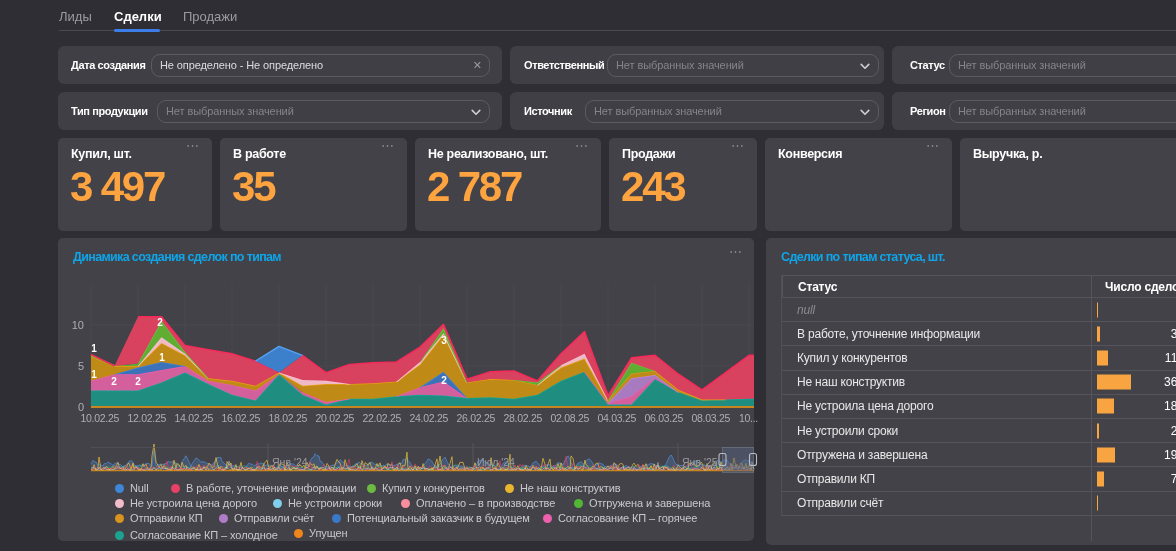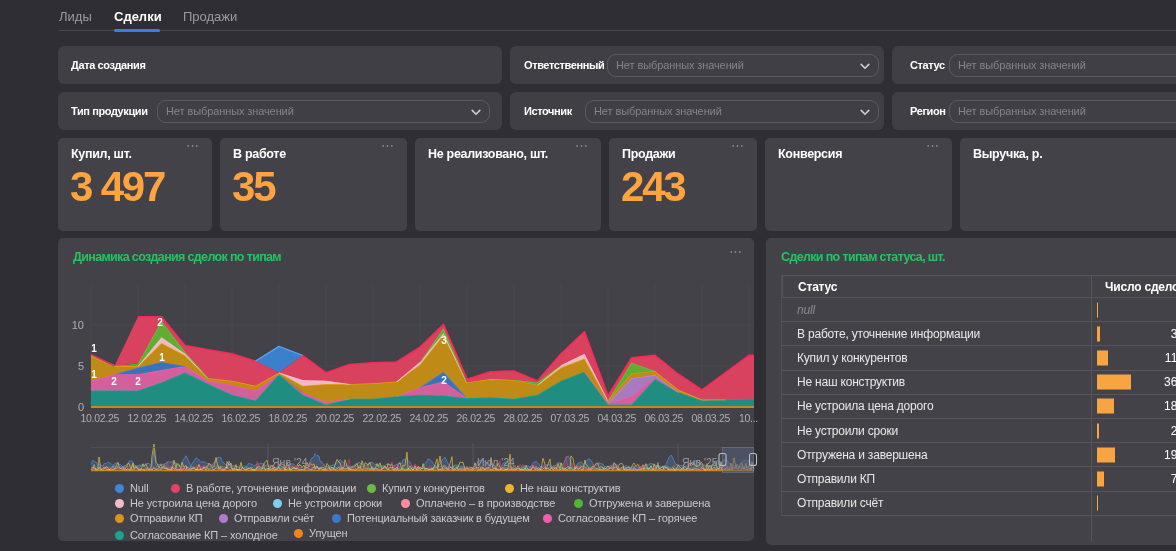--- a/index.html
+++ b/index.html
@@ -23,21 +23,21 @@
 .chev { position:absolute; top:8px; }
 
 
 .card { position:absolute; background:#434249; border-radius:5px; }
 .ktitle { position:absolute; left:13px; top:9px; font-size:12.5px; font-weight:bold; letter-spacing:-0.3px; color:#fff; white-space:nowrap; }
 .kval { position:absolute; left:12px; top:25px; font-size:42px; font-weight:bold; color:#fda33f; white-space:nowrap; letter-spacing:-2.2px; }
 .dots { position:absolute; right:13px; top:0px; font-size:13px; color:#98989e; }
 
 
 .panel { position:absolute; background:#434249; border-radius:5px; }
-.ptitle { position:absolute; left:15px; top:12px; font-size:12.5px; font-weight:bold; letter-spacing:-0.65px; color:#22c55e; }
+.ptitle { position:absolute; left:15px; top:12px; font-size:12.5px; font-weight:bold; letter-spacing:-0.65px; color:#0ea5e9; }
 
 
 .xlab { position:absolute; top:174px; width:56px; text-align:right; font-size:10.5px; letter-spacing:-0.3px; color:#aeaeb4; }
 .ylab { position:absolute; width:26px; text-align:right; font-size:11px; color:#aeaeb4; }
 .lgi { position:absolute; font-size:11px; letter-spacing:-0.1px; color:#c9c9cd; white-space:nowrap; }
 .ldot { display:inline-block; width:9px; height:9px; border-radius:50%; margin-right:6px; vertical-align:-1px; }
 .dl { font:bold 10px "Liberation Sans",sans-serif; fill:#fff; text-anchor:middle; }
 #tbl { position:absolute; left:15px; top:37px; width:410px; border-left:1px solid #504f55; border-right:1px solid #504f55; }
 .trow { position:relative; width:410px; height:24.2px; border-bottom:1px solid #55545a; }
 .trow:first-child { height:23px; }
@@ -51,20 +51,24 @@
 <div id="page">
 
 <div class="tab" style="left:15px">Лиды</div>
 <div class="tab active" style="left:70px">Сделки</div>
 <div class="tab" style="left:139px">Продажи</div>
 <div id="tabline"></div>
 <div id="tabsel"></div>
 
 <div class="fpanel" style="left:14px;top:46px;width:444px">
  <div class="flabel" style="left:13px">Дата создания</div>
+ <div class="ffield" style="left:93px;width:339px">
+        <span class="fval">Не определено - Не определено</span>
+        <div class="xicon" style="right:7px">✕</div>
+      </div>
 </div>
 <div class="fpanel" style="left:466px;top:46px;width:374px">
  <div class="flabel" style="left:14px">Ответственный</div>
  <div class="ffield" style="left:97px;width:272px">
         <span class="fph">Нет выбранных значений</span>
         <svg class="chev" style="right:8px" width="10" height="7" viewBox="0 0 10 7">
           <path d="M1.2 1.4 L5 5.2 L8.8 1.4" fill="none" stroke="#cfcfd3" stroke-width="1.6" stroke-linecap="round" stroke-linejoin="round"></path>
         </svg>
       </div>
 </div>
@@ -110,20 +114,21 @@
  <div class="kval">3 497</div>
  <div class="dots">⋯</div>
 </div>
 <div class="card" style="left:176px;top:138px;width:187px;height:93px">
  <div class="ktitle">В работе</div>
  <div class="kval">35</div>
  <div class="dots">⋯</div>
 </div>
 <div class="card" style="left:371px;top:138px;width:186px;height:93px">
  <div class="ktitle">Не реализовано, шт.</div>
+ <div class="kval">2 787</div>
  <div class="dots">⋯</div>
 </div>
 <div class="card" style="left:565px;top:138px;width:148px;height:93px">
  <div class="ktitle">Продажи</div>
  <div class="kval">243</div>
  <div class="dots">⋯</div>
 </div>
 <div class="card" style="left:721px;top:138px;width:187px;height:93px">
  <div class="ktitle">Конверсия</div>
  <div class="dots">⋯</div>
@@ -142,21 +147,21 @@
  <div class="xlab" style="left:5px">10.02.25</div>
       <div class="xlab" style="left:52px">12.02.25</div>
       <div class="xlab" style="left:99px">14.02.25</div>
       <div class="xlab" style="left:146px">16.02.25</div>
       <div class="xlab" style="left:193px">18.02.25</div>
       <div class="xlab" style="left:240px">20.02.25</div>
       <div class="xlab" style="left:287px">22.02.25</div>
       <div class="xlab" style="left:334px">24.02.25</div>
       <div class="xlab" style="left:381px">26.02.25</div>
       <div class="xlab" style="left:428px">28.02.25</div>
-      <div class="xlab" style="left:475px">07.03.25</div>
+      <div class="xlab" style="left:475px">02.08.25</div>
       <div class="xlab" style="left:522px">04.03.25</div>
       <div class="xlab" style="left:569px">06.03.25</div>
       <div class="xlab" style="left:616px">08.03.25</div>
       <div class="xlab" style="left:681px;width:40px;text-align:left">10...</div>
  <div class="lgi" style="left:57px;top:244px"><span class="ldot" style="background:#3e86d8"></span>Null</div>
 <div class="lgi" style="left:113px;top:244px"><span class="ldot" style="background:#e84067"></span>В работе, уточнение информации</div>
 <div class="lgi" style="left:309px;top:244px"><span class="ldot" style="background:#6cbb40"></span>Купил у конкурентов</div>
 <div class="lgi" style="left:447px;top:244px"><span class="ldot" style="background:#e8b62f"></span>Не наш конструктив</div>
 <div class="lgi" style="left:57px;top:259px"><span class="ldot" style="background:#f2bcca"></span>Не устроила цена дорого</div>
 <div class="lgi" style="left:215px;top:259px"><span class="ldot" style="background:#7fd0ee"></span>Не устроили сроки</div>

